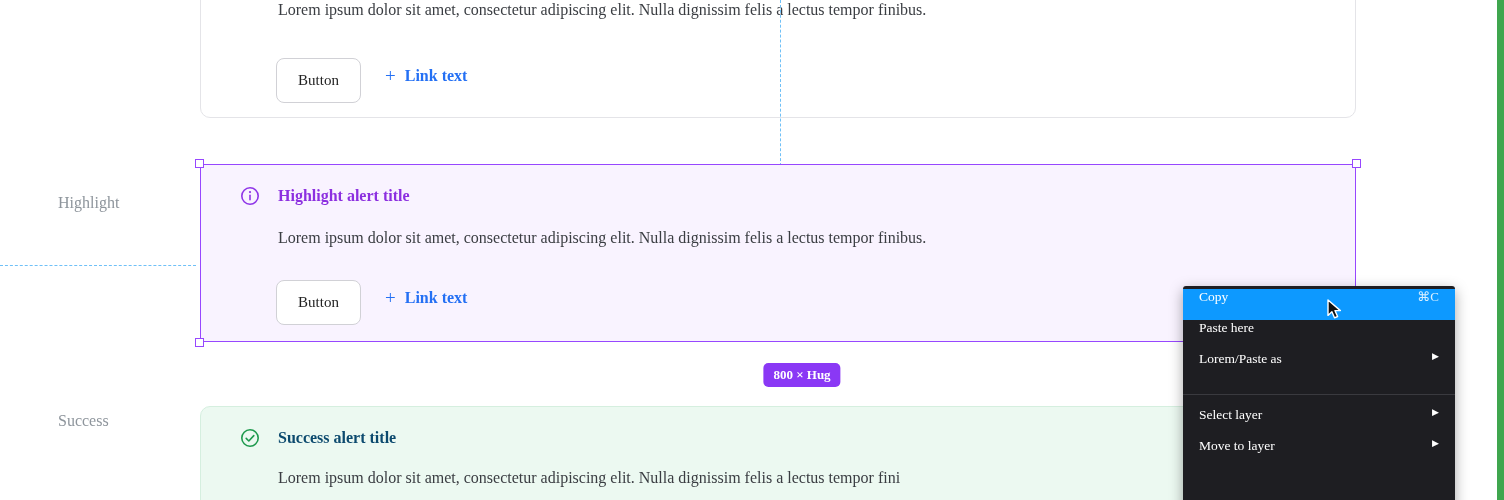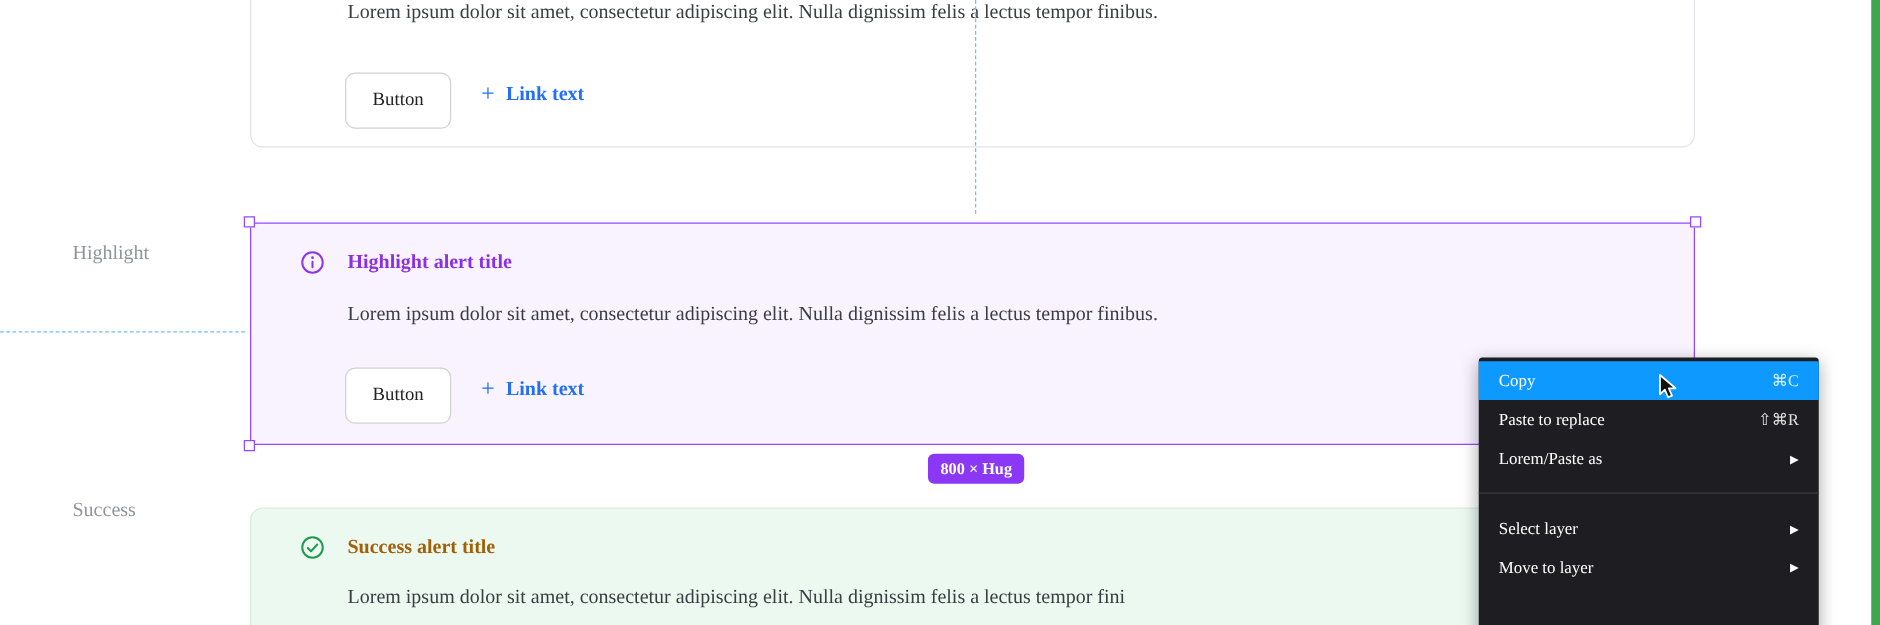--- a/index.html
+++ b/index.html
@@ -26,46 +26,46 @@
   }
   .link {
     position:absolute; left:184px; height:35px;
     display:flex; align-items:center; gap:9px;
     color:#2470f4; font-size:16px; font-weight:600; white-space:nowrap;
   }
   .link .plus { font-size:19px; font-weight:500; line-height:1; }
 
   
   .sel {
-    position:absolute; left:200px; top:178px; width:1156px; height:178px;
+    position:absolute; left:200px; top:164px; width:1156px; height:178px;
     background:#f9f3ff; border:1.5px solid #9747ff;
   }
   .handle {
     position:absolute; width:9px; height:9px; background:#fff; border:1.5px solid #9747ff;
   }
   .handle.tl { left:-6px; top:-6px; }
   .handle.tr { right:-6px; top:-6px; }
   .handle.bl { left:-6px; bottom:-6px; }
   .handle.br { right:-6px; bottom:-6px; }
 
   .alert-icon { position:absolute; left:39px; top:21px; width:20px; height:20px; }
   .alert-title {
     position:absolute; left:77px; top:22px; font-size:16px; font-weight:bold; white-space:nowrap;
   }
   .title-highlight { color:#8c2fe0; }
-  .title-success  { color:#a16207; }
+  .title-success  { color:#0c4a6e; }
 
   .alert-success {
     position:absolute; left:200px; top:406px; width:1156px; height:140px;
     background:#ecf9f1; border:1px solid #d5efdf; border-radius:10px;
   }
 
   
   .size-badge {
-    position:absolute; left:781px; top:363px; transform:translateX(-50%);
+    position:absolute; left:802px; top:363px; transform:translateX(-50%);
     background:#8a38f5; color:#fff; font-size:13px; font-weight:bold;
     padding:4px 10px; border-radius:5px; white-space:nowrap;
   }
 
   
   .row-label {
     position:absolute; left:58px; width:106px; text-align:left;
     color:#8e959c; font-size:16px;
   }
 
@@ -73,21 +73,21 @@
   .guide-v { position:absolute; left:780px; top:0; height:171px; width:0; border-left:1px dashed #6fc0f7; }
   .guide-h { position:absolute; left:0; top:265px; width:196px; height:0; border-top:1px dashed #6fc0f7; }
 
   
   .menu {
     position:absolute; left:1183px; top:286px; width:272px; height:240px;
     background:#1e1e22; border-radius:3px; padding:3px 0;
     box-shadow:0 4px 14px rgba(0,0,0,.35);
   }
   .menu-row {
-    height:31px; display:flex; align-items:center; padding:0 16px;
+    height:31px; display:flex; align-items:flex-start; padding:0 16px;
     font-size:13.5px; color:#fff; cursor:default; white-space:nowrap;
   }
   .menu-row.highlight { background:#0d99ff; }
   .mi-shortcut { margin-left:auto; color:rgba(255,255,255,.85); font-size:13px; }
   .mi-arrow { margin-left:auto; font-size:9px; color:#fff; }
   .menu-sep { border-top:1px solid #3a3a3f; margin:12px 0; }
 
   
   .cursor { position:absolute; left:1327px; top:299px; }
 
@@ -105,21 +105,21 @@
     <div class="link" style="top:121px;">
       <span class="plus">+</span>
       <span>Link text</span>
     </div>
   </div>
 
   <div class="guide-v"></div>
   <div class="guide-h"></div>
 
   <div class="row-label" style="top:194px;">Highlight</div>
-  <div class="row-label" style="top:400px;">Success</div>
+  <div class="row-label" style="top:412px;">Success</div>
 
   <div class="sel">
     <span class="handle tl"></span>
     <span class="handle tr"></span>
     <span class="handle bl"></span>
     <span class="handle br"></span>
 
     <span class="alert-icon">
       <svg width="20" height="20" viewBox="0 0 20 20">
         <circle cx="10" cy="10" r="8.2" fill="none" stroke="#8f35e8" stroke-width="1.6"></circle>
@@ -148,22 +148,21 @@
     <div class="alert-title title-success">Success alert title</div>
     <div class="alert-body" style="top:62px;">Lorem ipsum dolor sit amet, consectetur adipiscing elit. Nulla dignissim felis a lectus tempor fini</div>
   </div>
 
   <div class="menu">
     <div class="menu-row highlight">
       <span>Copy</span>
       <span class="mi-shortcut">⌘C</span>
     </div>
     <div class="menu-row">
-      <span>Paste to replace</span>
-      <span class="mi-shortcut">⇧⌘R</span>
+      <span>Paste here</span>
     </div>
     <div class="menu-row">
       <span>Lorem/Paste as</span>
       <span class="mi-arrow">▶</span>
     </div>
     <div class="menu-sep"></div>
     <div class="menu-row">
       <span>Select layer</span>
       <span class="mi-arrow">▶</span>
     </div>

